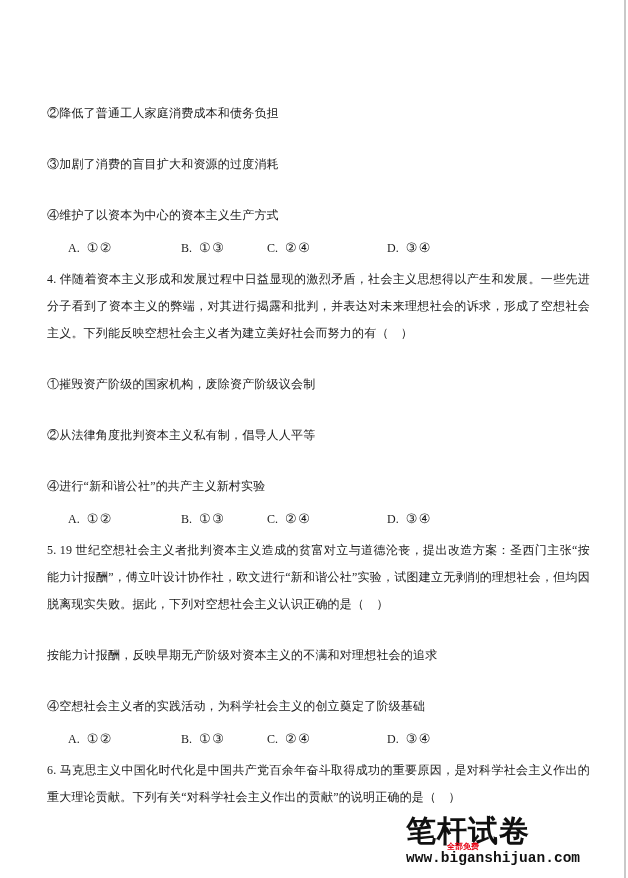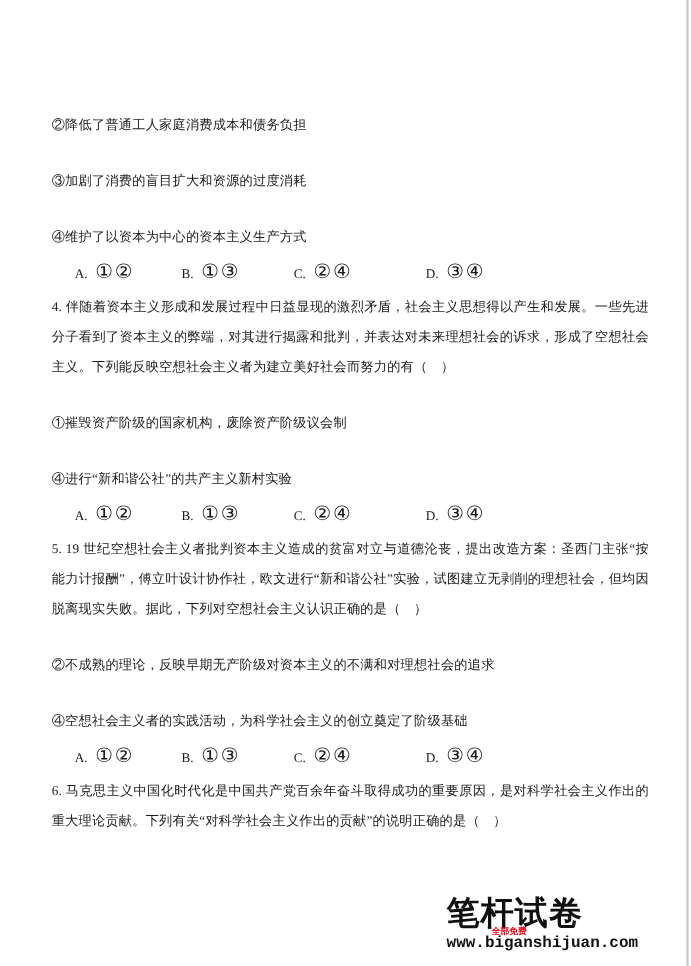--- a/index.html
+++ b/index.html
@@ -17,25 +17,25 @@
     margin:0 0 5px 0;font-size:12px;line-height:27px;
     text-align:justify;letter-spacing:0.2px;
   }
   .option-line{text-align:left;margin-top:24px;}
   .choices-row{
     position:relative;height:27px;margin:0 0 5px 0;
     font-size:12px;line-height:27px;
   }
   .choice{position:absolute;top:0;white-space:nowrap;}
   .choice.c1{left:21px;}
-  .choice.c2{left:118px;}
+  .choice.c2{left:134px;}
   .choice.c3{left:220px;}
   .choice.c4{left:340px;}
   .choice-label{margin-right:7px;}
-  .choice-value{font-size:18px;letter-spacing:1.5px;text-align:right;}
+  .choice-value{font-size:13px;letter-spacing:1.5px;text-align:right;}
   .watermark{position:absolute;left:406px;top:814px;width:200px;}
   .wm-brand{
     display:block;
     font-family:Liberation Serif, serif;
     font-weight:bold;font-size:30px;line-height:34px;color:#101010;
     letter-spacing:1px;white-space:nowrap;
   }
   .wm-bottom{position:relative;margin-top:0px;}
   .wm-badge{
     position:absolute;left:5px;top:-7px;
@@ -59,30 +59,31 @@
   <p class="para option-line">④维护了以资本为中心的资本主义生产方式</p>
   <div class="choices-row">
     <span class="choice c1"><span class="choice-label">A.</span><span class="choice-value">①②</span></span>
     <span class="choice c2"><span class="choice-label">B.</span><span class="choice-value">①③</span></span>
     <span class="choice c3"><span class="choice-label">C.</span><span class="choice-value">②④</span></span>
     <span class="choice c4"><span class="choice-label">D.</span><span class="choice-value">③④</span></span>
   </div>
 
   <p class="para">4. 伴随着资本主义形成和发展过程中日益显现的激烈矛盾，社会主义思想得以产生和发展。一些先进分子看到了资本主义的弊端，对其进行揭露和批判，并表达对未来理想社会的诉求，形成了空想社会主义。下列能反映空想社会主义者为建立美好社会而努力的有（　）</p>
   <p class="para option-line">①摧毁资产阶级的国家机构，废除资产阶级议会制</p>
+  <p class="para option-line">②从法律角度批判资本主义私有制，倡导人人平等</p>
   <p class="para option-line">④进行“新和谐公社”的共产主义新村实验</p>
   <div class="choices-row">
     <span class="choice c1"><span class="choice-label">A.</span><span class="choice-value">①②</span></span>
     <span class="choice c2"><span class="choice-label">B.</span><span class="choice-value">①③</span></span>
     <span class="choice c3"><span class="choice-label">C.</span><span class="choice-value">②④</span></span>
     <span class="choice c4"><span class="choice-label">D.</span><span class="choice-value">③④</span></span>
   </div>
 
   <p class="para">5. 19 世纪空想社会主义者批判资本主义造成的贫富对立与道德沦丧，提出改造方案：圣西门主张“按能力计报酬”，傅立叶设计协作社，欧文进行“新和谐公社”实验，试图建立无剥削的理想社会，但均因脱离现实失败。据此，下列对空想社会主义认识正确的是（　）</p>
-  <p class="para option-line">②不成熟的理论，反映早期无产阶级对资本主义的不满和对理想社会的追求</p>
+  <p class="para option-line">按能力计报酬，反映早期无产阶级对资本主义的不满和对理想社会的追求</p>
   <p class="para option-line">④空想社会主义者的实践活动，为科学社会主义的创立奠定了阶级基础</p>
   <div class="choices-row">
     <span class="choice c1"><span class="choice-label">A.</span><span class="choice-value">①②</span></span>
     <span class="choice c2"><span class="choice-label">B.</span><span class="choice-value">①③</span></span>
     <span class="choice c3"><span class="choice-label">C.</span><span class="choice-value">②④</span></span>
     <span class="choice c4"><span class="choice-label">D.</span><span class="choice-value">③④</span></span>
   </div>
 
   <p class="para">6. 马克思主义中国化时代化是中国共产党百余年奋斗取得成功的重要原因，是对科学社会主义作出的重大理论贡献。下列有关“对科学社会主义作出的贡献”的说明正确的是（　）</p>
 

